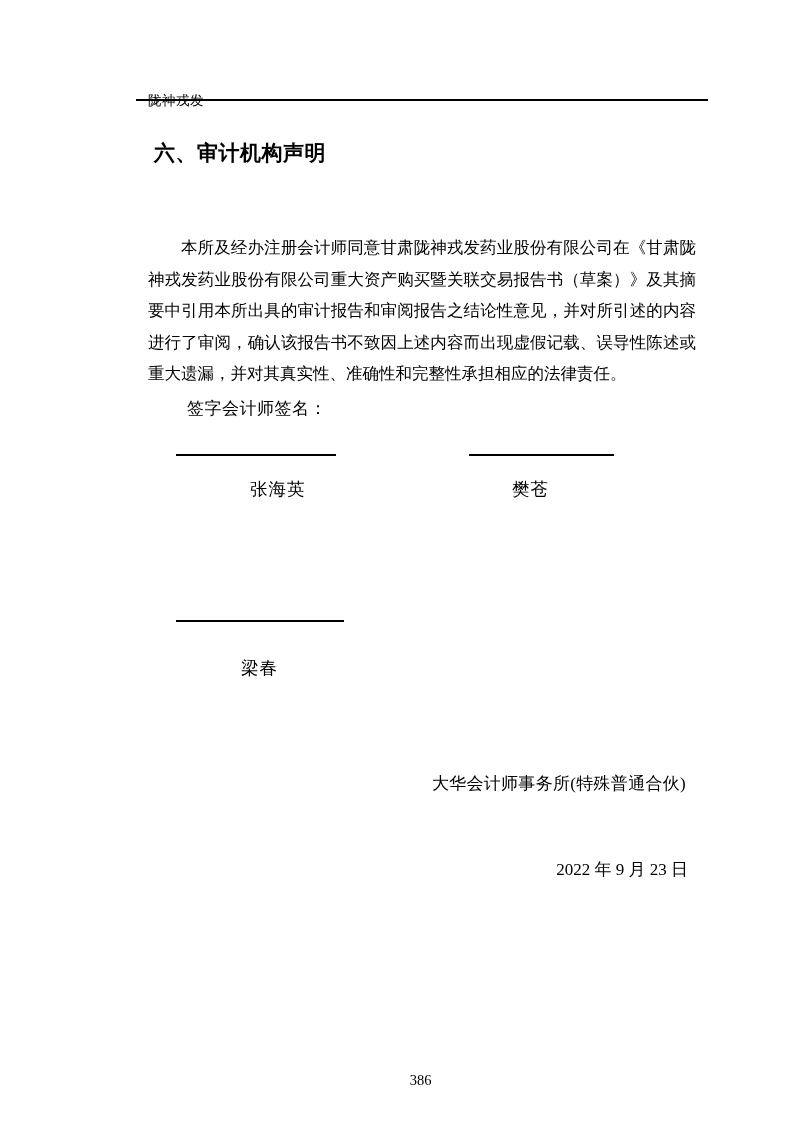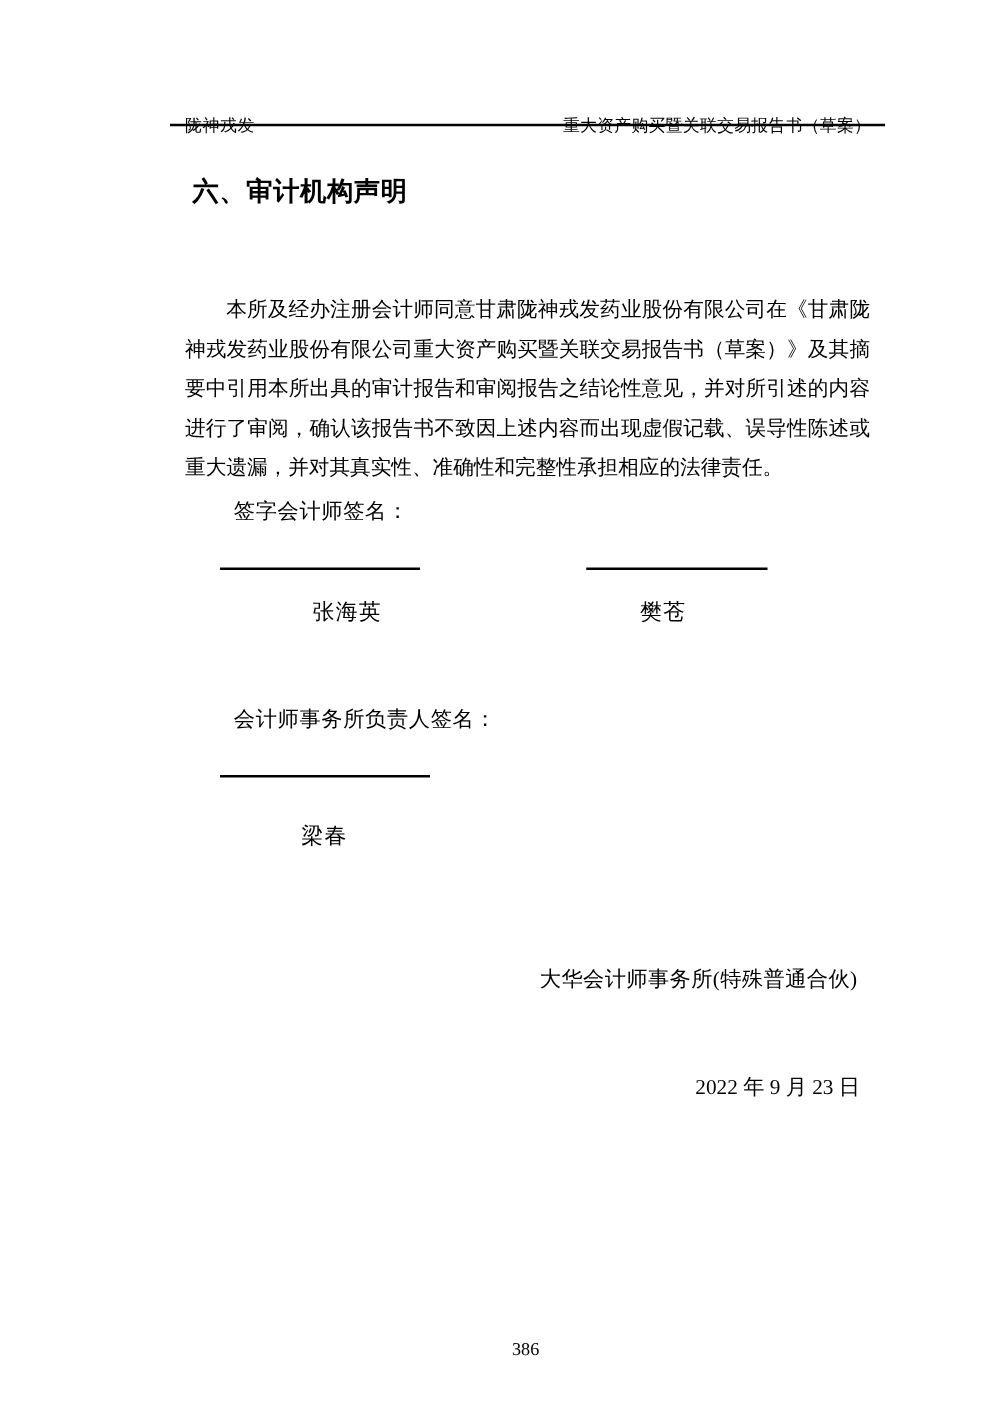--- a/index.html
+++ b/index.html
@@ -104,36 +104,34 @@
     text-align: center;
     font-size: 14.5px;
   }
 </style>
 </head>
 <body>
 
 <div class="page">
 
   <div class="header-left">陇神戎发</div>
-  <div class="header-right">重大资产购买暨关联交易报告书（草案）</div>
   <div class="header-rule"></div>
 
   <h1 class="doc-title">六、审计机构声明</h1>
 
   <p class="body-paragraph">本所及经办注册会计师同意甘肃陇神戎发药业股份有限公司在《甘肃陇神戎发药业股份有限公司重大资产购买暨关联交易报告书（草案）》及其摘要中引用本所出具的审计报告和审阅报告之结论性意见，并对所引述的内容进行了审阅，确认该报告书不致因上述内容而出现虚假记载、误导性陈述或重大遗漏，并对其真实性、准确性和完整性承担相应的法律责任。</p>
 
   <div class="sig-label label-accountants">签字会计师签名：</div>
 
   <div class="sig-line sig-line-1"></div>
   <div class="sig-line sig-line-2"></div>
 
   <div class="sig-name name-1">张海英</div>
   <div class="sig-name name-2">樊苍</div>
 
-  <div class="sig-label label-firm-head">会计师事务所负责人签名：</div>
 
   <div class="sig-line sig-line-3"></div>
 
   <div class="sig-name name-3">梁春</div>
 
   <div class="firm-name">大华会计师事务所(特殊普通合伙)</div>
   <div class="doc-date">2022 年 9 月 23 日</div>
 
   <div class="page-number">386</div>
 

